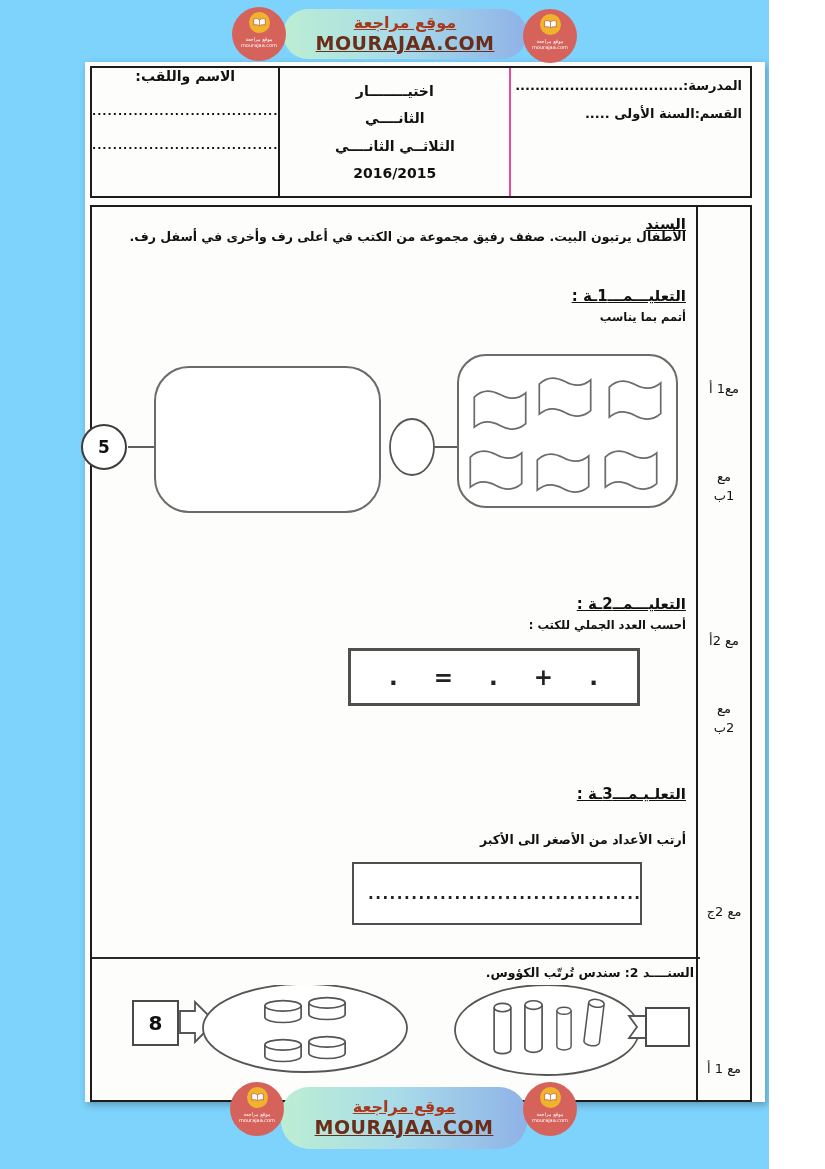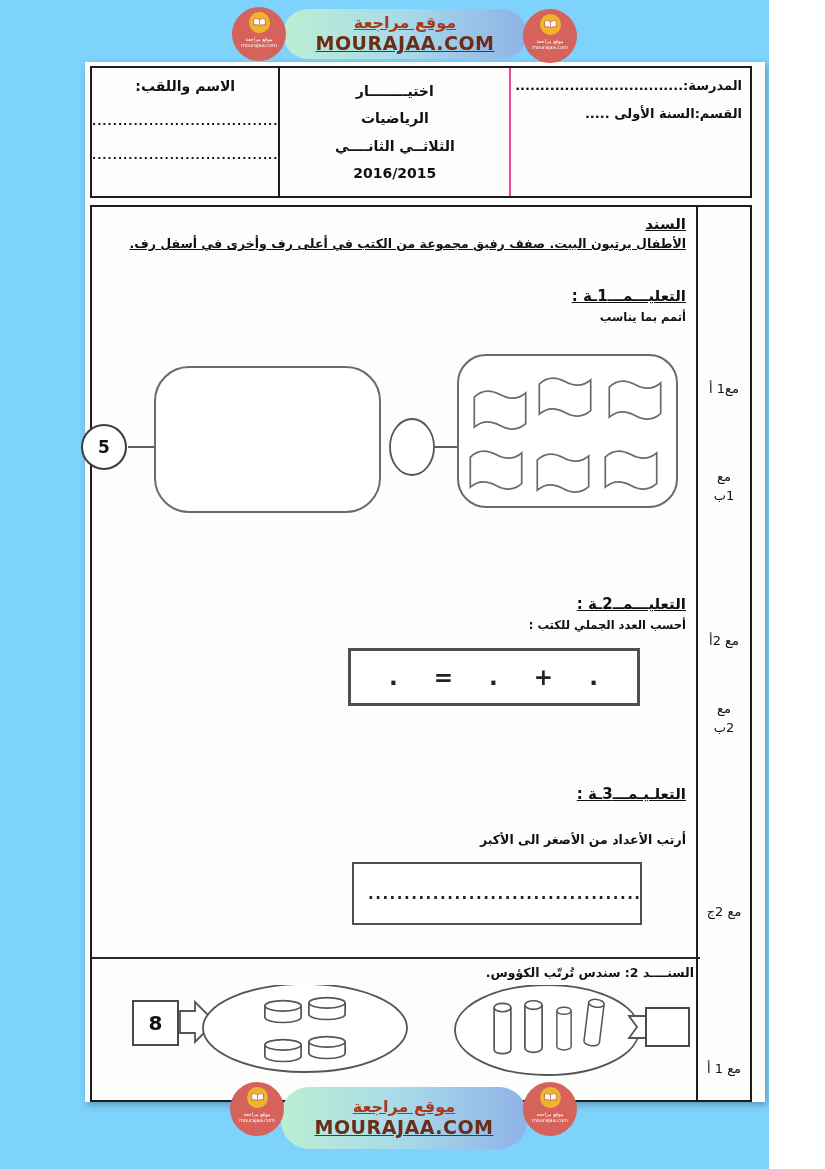--- a/index.html
+++ b/index.html
@@ -22,21 +22,21 @@
   .page{position:absolute;left:85px;top:62px;width:680px;height:1040px;background:#fdfdfb;
         box-shadow:2px 3px 7px rgba(40,50,60,.35);z-index:5;}
 
   .header-table{position:absolute;left:5px;top:4px;width:662px;height:132px;border:2px solid #1c1c1c;
                 display:flex;flex-direction:row-reverse;box-sizing:border-box;}
   .h-cell{box-sizing:border-box;color:#111;font-weight:bold;}
   .h-cell.c-school{width:250px;border-left:2px solid #ec4899;padding:10px 8px 0 4px;direction:rtl;text-align:right;font-size:13px;}
   .h-cell.c-school .line2{margin-top:13px;}
   .h-cell.c-exam{width:240px;border-left:2px solid #1c1c1c;display:flex;flex-direction:column;
                  align-items:center;justify-content:space-evenly;padding:4px 0;direction:rtl;font-size:14px;}
-  .h-cell.c-name{flex:1;direction:rtl;text-align:center;font-size:14px;padding-top:10px;}
+  .h-cell.c-name{flex:1;direction:rtl;text-align:center;font-size:14px;}
   .name-dots{font-size:11px;letter-spacing:1px;margin-top:21px;overflow:hidden;white-space:nowrap;}
 
   .content-box{position:absolute;left:5px;top:143px;width:662px;height:897px;border:2px solid #1c1c1c;box-sizing:border-box;}
   .margin-strip{position:absolute;top:0;right:0;bottom:0;width:52px;border-right:0;border-left:2px solid #1c1c1c;}
   .mlabel{position:absolute;width:100%;text-align:center;font-size:13px;font-weight:normal;color:#111;
           direction:rtl;white-space:pre-line;line-height:1.45;}
 
   .ar-block{position:absolute;direction:rtl;text-align:right;color:#111;font-weight:bold;}
   .heading-underline{text-decoration:underline;font-size:15px;}
   .body-text{font-size:12.5px;}
@@ -112,35 +112,35 @@
 
   <div class="page">
 
     <div class="header-table">
       <div class="h-cell c-school">
         <div>المدرسة:..................................</div>
         <div class="line2">القسم:السنة الأولى .....</div>
       </div>
       <div class="h-cell c-exam">
         <div>اختيــــــــار</div>
-        <div>الرياضيات</div>
+        <div>الثانــــي</div>
         <div>الثلاثــي الثانــــي</div>
         <div>2016/2015</div>
       </div>
       <div class="h-cell c-name">
         <div>الاسم واللقب:</div>
         <div class="name-dots">....................................</div>
         <div class="name-dots">....................................</div>
       </div>
     </div>
 
     <div class="content-box">
 
       <div class="ar-block heading-underline" style="top:8px;right:64px;">السند</div>
-      <div class="ar-block body-text" style="top:29px;right:64px;width:575px;text-decoration:underline;">الأطفال يرتبون البيت. صفف رفيق مجموعة من الكتب في أعلى رف وأخرى في أسفل رف.</div>
+      <div class="ar-block body-text" style="top:22px;right:64px;width:575px;">الأطفال يرتبون البيت. صفف رفيق مجموعة من الكتب في أعلى رف وأخرى في أسفل رف.</div>
 
       <div class="ar-block heading-underline" style="top:80px;right:64px;">التعليـــمـــ1ـة :</div>
       <div class="ar-block small-text" style="top:103px;right:64px;margin-left:17px;">أتمم بما يناسب</div>
 
       <svg style="position:absolute;left:-14px;top:138px;" width="620" height="180" viewBox="0 0 620 180">
         <line class="ln" x1="50" y1="102" x2="77" y2="102"></line>
         <rect class="shape" x="77" y="22" width="225" height="145" rx="34"></rect>
         <ellipse class="shape-thin" cx="334" cy="102" rx="22" ry="28"></ellipse>
         <line class="ln" x1="356" y1="102" x2="380" y2="102"></line>
         <rect class="shape" x="380" y="10" width="219" height="152" rx="28"></rect>

